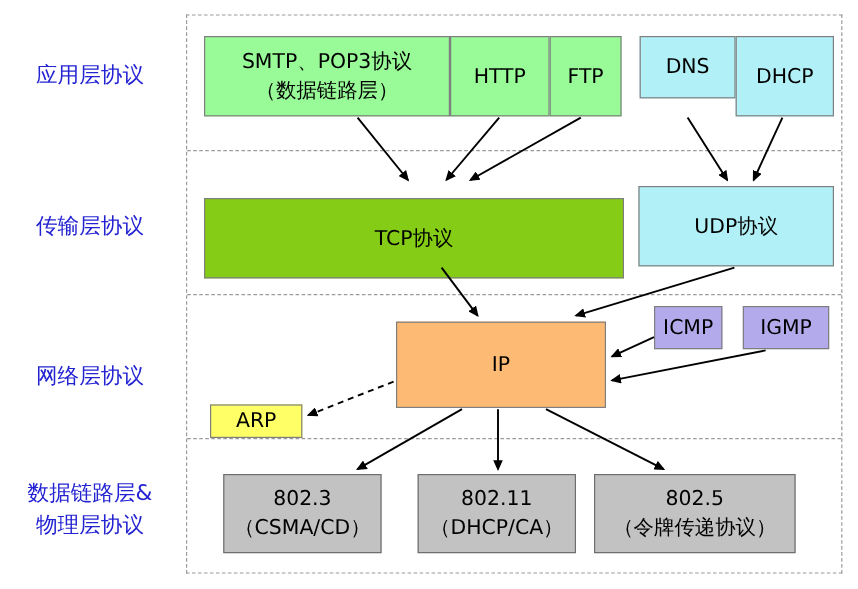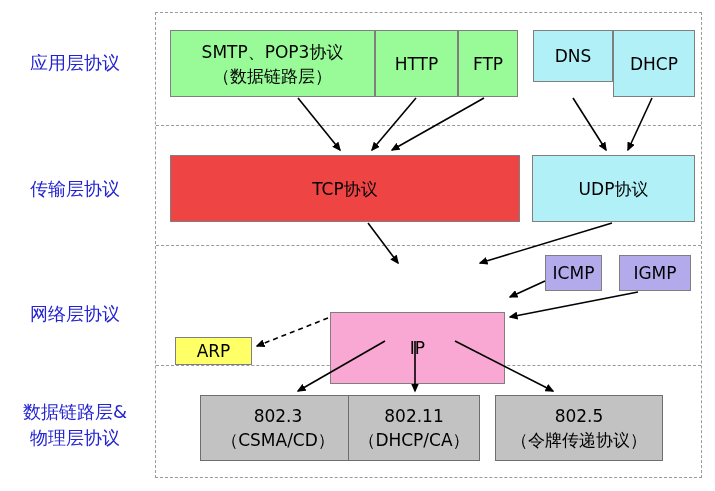--- a/index.html
+++ b/index.html
@@ -33,23 +33,23 @@
   .box{
     position:absolute;
     box-sizing:border-box;
     border:1px solid #7f7f7f;
     display:flex;flex-direction:column;align-items:center;justify-content:center;
     font-size:17px;color:#000;
     text-align:center;
     line-height:24px;
   }
   .green-light{background:#98fb98;}
-  .green-bright{background:#ef4444;}
+  .green-bright{background:#84cc16;margin-top:10px;}
   .cyan{background:#b2f0f7;}
-  .red{background:#f9a8d4;margin-top:44px;}
+  .red{background:#fdba74;}
   .purple{background:#b3aaec;}
   .yellow{background:#ffff66;}
   .gray{background:#c2c2c2;border-color:#6e6e6e;}
   .arrows{position:absolute;left:0;top:0;width:715px;height:491px;pointer-events:none;}
 </style>
 </head>
 <body>
 
 <div class="canvas">
 
@@ -103,21 +103,21 @@
   <div class="box purple" style="left:619px;top:255px;width:72px;height:36px">
     <span>IGMP</span>
   </div>
   <div class="box red" style="left:330px;top:268px;width:175px;height:72px">
     <span>IP</span>
   </div>
   <div class="box yellow" style="left:175px;top:337px;width:77px;height:28px">
     <span>ARP</span>
   </div>
 
-  <div class="box gray" style="left:200px;top:395px;width:156px;height:66px">
+  <div class="box gray" style="left:186px;top:395px;width:132px;height:66px">
     <div>802.3</div>
     <div>（CSMA/CD）</div>
   </div>
   <div class="box gray" style="left:348px;top:395px;width:132px;height:66px">
     <div>802.11</div>
     <div>（DHCP/CA）</div>
   </div>
   <div class="box gray" style="left:495px;top:395px;width:168px;height:66px">
     <div>802.5</div>
     <div>（令牌传递协议）</div>

